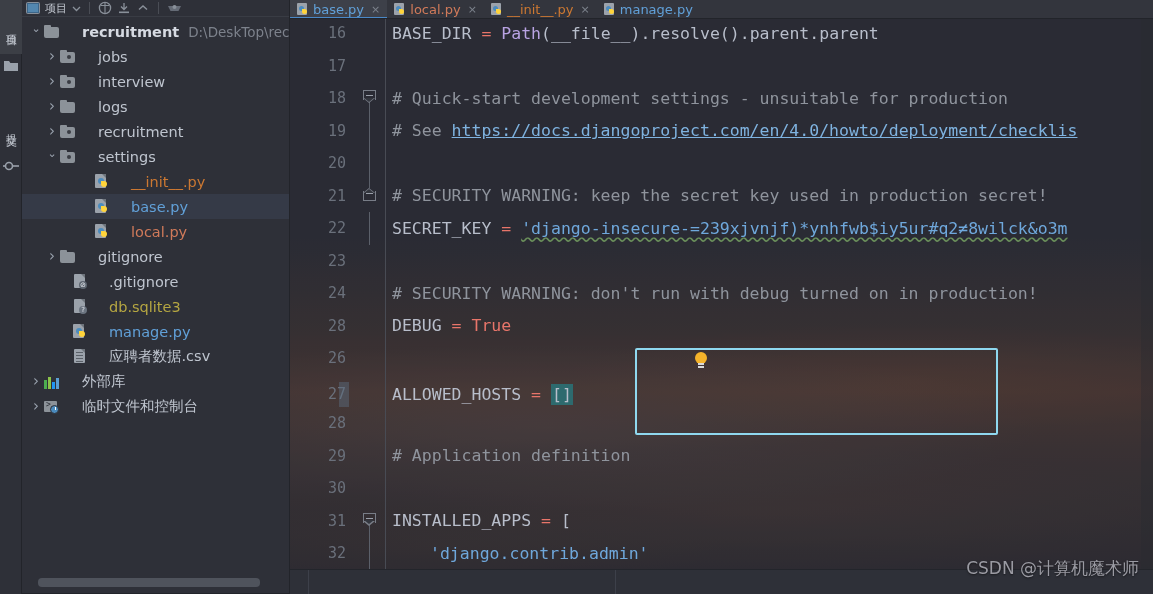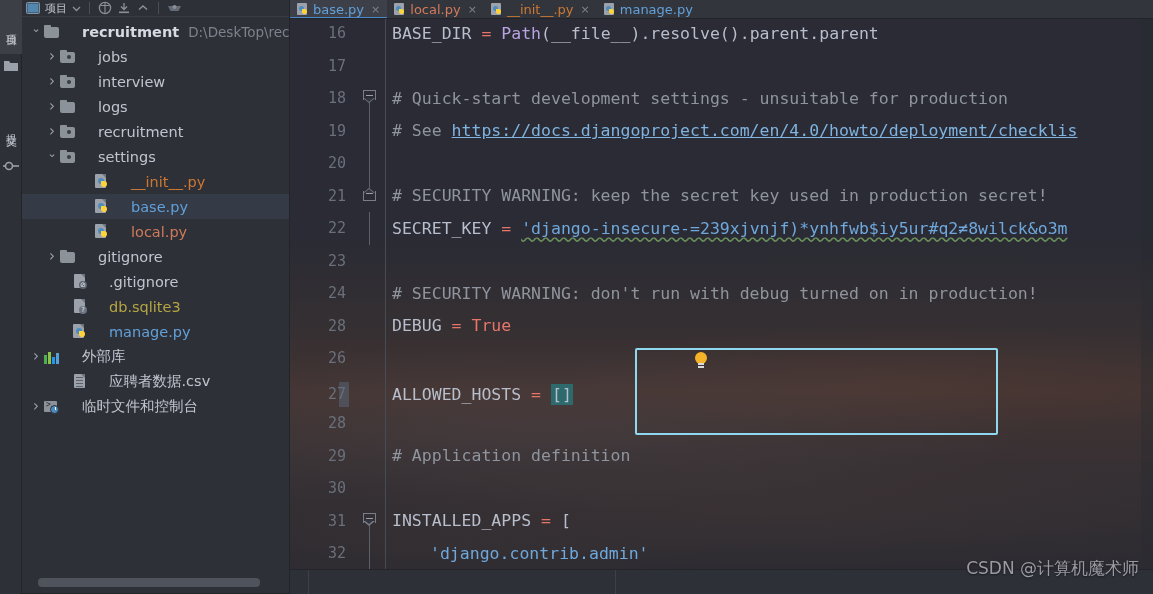--- a/index.html
+++ b/index.html
@@ -436,39 +436,39 @@
 
       <div class="trow" style="padding-left:50px">
         <span class="pyfile-ic">
             <span class="pg"></span>
             <span class="snake-b"></span>
             <span class="snake-y"></span>
           </span>
         <span class="tname py">manage.py</span>
       </div>
 
+      <div class="trow" style="padding-left:50px">
+        <span class="file-ic">
+            <span class="pg"></span>
+            <span class="lines"></span>
+          </span>
+        <span class="tname gry">应聘者数据.csv</span>
+      </div>
+
       <div class="trow" style="padding-left:6px">
         <span class="chev closed"></span>
         <span class="lib-ic">
           <i style="height:9px;background:#4caf50"></i>
             <i style="height:12px;background:#8bc34a"></i>
             <i style="height:7px;background:#2196f3"></i>
             <i style="height:11px;background:#5a9fd4"></i>
         </span>
         <span class="tname gry">外部库</span>
       </div>
 
-      <div class="trow" style="padding-left:50px">
-        <span class="file-ic">
-            <span class="pg"></span>
-            <span class="lines"></span>
-          </span>
-        <span class="tname gry">应聘者数据.csv</span>
-      </div>
-
       <div class="trow" style="padding-left:6px">
         <span class="chev closed"></span>
         <span class="cons-ic">
             <span class="bx"></span>
             <span class="clock"></span>
           </span>
         <span class="tname gry">临时文件和控制台</span>
       </div>
     </div>
 

